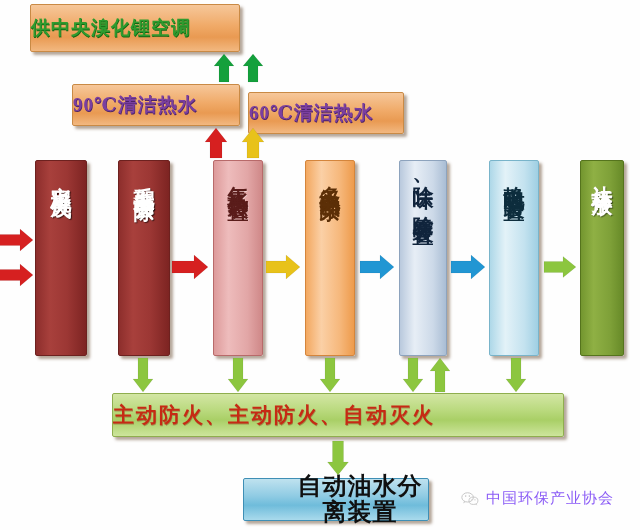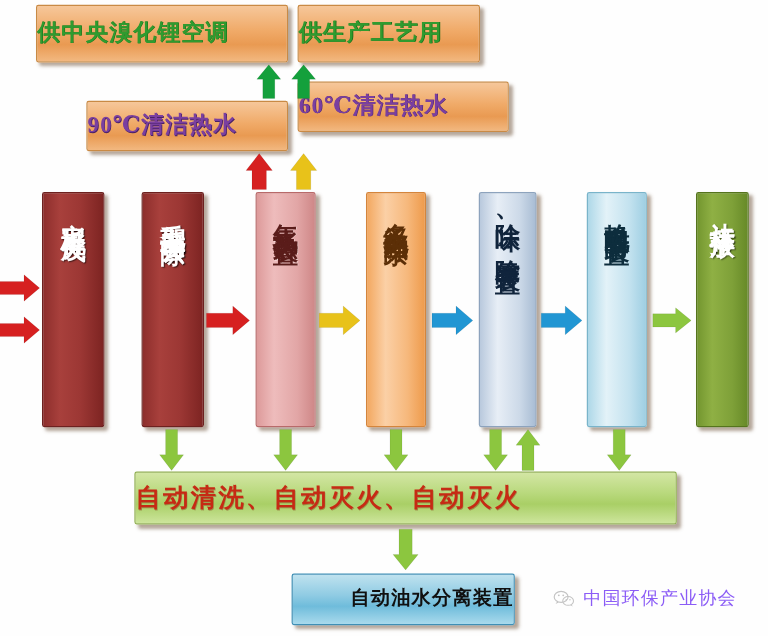--- a/index.html
+++ b/index.html
@@ -76,21 +76,21 @@
     border: 1px solid #8fae4e;
     background: linear-gradient(180deg,#d3e6a4 0%,#b9d97d 40%,#a9cf66 62%,#cde59c 100%);
     color: #c62a14; font-size: 21px; letter-spacing: 2px;
     text-shadow: 0.5px 0.5px 0 rgba(120,20,5,0.35);
     border-radius: 2px;
   }
   
   .bluebox {
     border: 1px solid #3f8fb5;
     background: linear-gradient(180deg,#bfe2ef 0%,#8fcbe3 42%,#6fbcdb 64%,#a9daec 100%);
-    color: #101010; font-size: 16px; letter-spacing: 1px;
+    color: #101010; font-size: 24px; letter-spacing: 1px;
     border-radius: 2px;
     padding-left: 48px;
   }
 
   
   #arrows { position: absolute; left: 0; top: 0; width: 640px; height: 530px; pointer-events: none; }
 
   
   #watermark {
     position: absolute;
@@ -102,41 +102,38 @@
   #watermark .wechat { width: 20px; height: 16px; }
 </style>
 </head>
 <body>
 
 <div id="canvas">
 
   <div class="box hbox green-txt" id="use0" style="left: 30px; top: 4px; width: 210px; height: 48px; color: rgb(47, 155, 47);">
     <span>供中央溴化锂空调</span>
   </div>
-  <div class="box hbox green-txt" id="use1" style="left: 248px; top: 4px; width: 152px; height: 48px; color: rgb(47, 155, 47);">
-    <span>供生产工艺用</span>
-  </div>
 
   <div class="box hbox purple-txt" id="hw0" style="left: 72px; top: 84px; width: 168px; height: 42px; color: rgb(122, 63, 160);">
     <span>90℃清洁热水</span>
   </div>
-  <div class="box hbox purple-txt" id="hw1" style="left: 248px; top: 68px; width: 176px; height: 42px; color: rgb(122, 63, 160);">
+  <div class="box hbox purple-txt" id="hw1" style="left: 248px; top: 92px; width: 156px; height: 42px; color: rgb(122, 63, 160);">
     <span>60℃清洁热水</span>
   </div>
 
   <div class="box vbox v-dark" id="st0" style="left: 35px; top: 160px; width: 52px; height: 196px;">定形机废气</div>
   <div class="box vbox v-dark" id="st1" style="left: 118px; top: 160px; width: 52px; height: 196px;">毛絮自动去除</div>
   <div class="box vbox v-pink" id="st2" style="left: 213px; top: 160px; width: 50px; height: 196px;">气水换热装置</div>
   <div class="box vbox v-orange" id="st3" style="left: 305px; top: 160px; width: 50px; height: 196px;">多级自动除杂</div>
   <div class="box vbox v-steel" id="st4" style="left: 399px; top: 160px; width: 48px; height: 196px;">除味、除雾装置</div>
   <div class="box vbox v-cyan" id="st5" style="left: 489px; top: 160px; width: 50px; height: 196px;">静电吸附装置</div>
   <div class="box vbox v-olive" id="st6" style="left: 580px; top: 160px; width: 44px; height: 196px;">达标排放</div>
 
   <div class="box greenbar" id="supportbar" style="left: 112px; top: 393px; width: 452px; height: 44px;">
-    <span>自动清洗、自动灭火、自动灭火</span>
+    <span>主动防火、主动防火、自动灭火</span>
   </div>
 
   <div class="box bluebox" id="sepbox" style="left: 243px; top: 478px; width: 186px; height: 43px;">
     <span>自动油水分离装置</span>
   </div>
 
   <svg id="arrows" viewBox="0 0 640 530">
       <polygon points="-1.00,234.50 20.00,234.50 20.00,229.00 33.00,240.00 20.00,251.00 20.00,245.50 -1.00,245.50" fill="#d62020" stroke="rgba(0,0,0,0.12)" stroke-width="0.5"></polygon>
       <polygon points="-1.00,269.50 20.00,269.50 20.00,264.00 33.00,275.00 20.00,286.00 20.00,280.50 -1.00,280.50" fill="#d62020" stroke="rgba(0,0,0,0.12)" stroke-width="0.5"></polygon>
       <polygon points="172.00,261.00 194.00,261.00 194.00,255.00 208.00,267.00 194.00,279.00 194.00,273.00 172.00,273.00" fill="#d62020" stroke="rgba(0,0,0,0.12)" stroke-width="0.5"></polygon>

